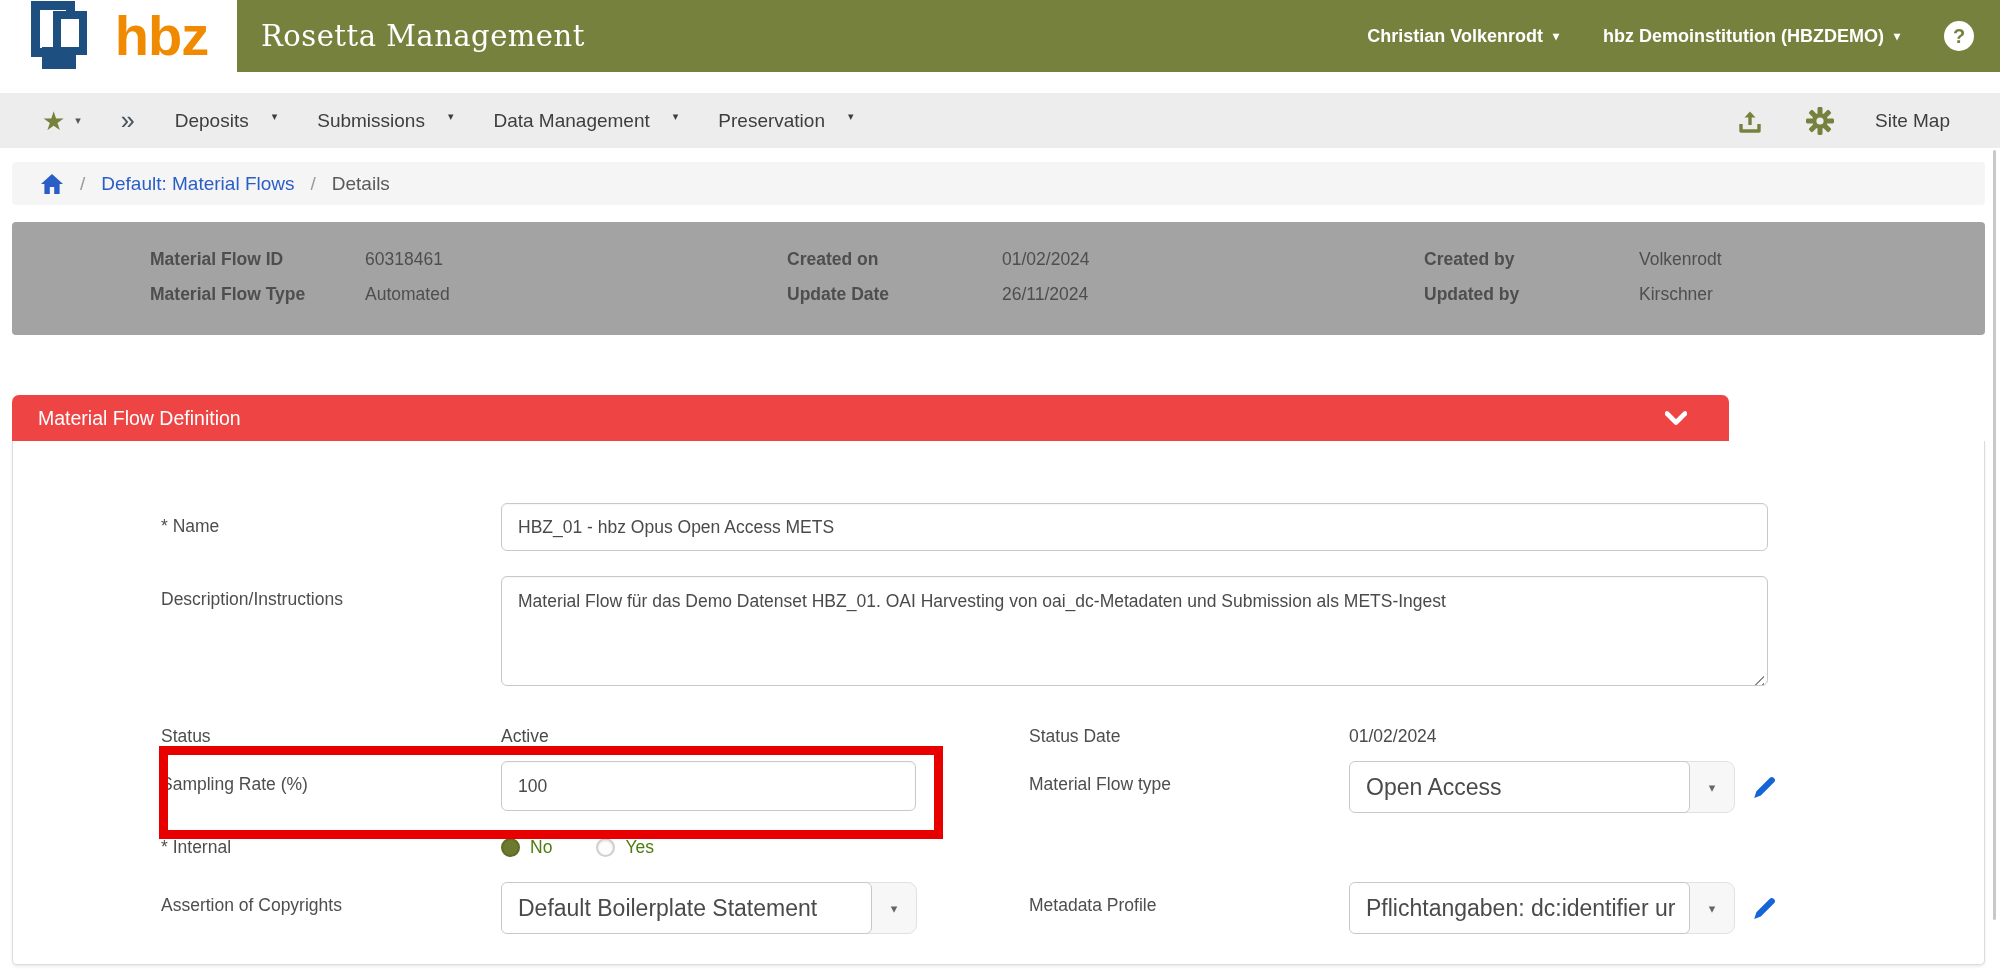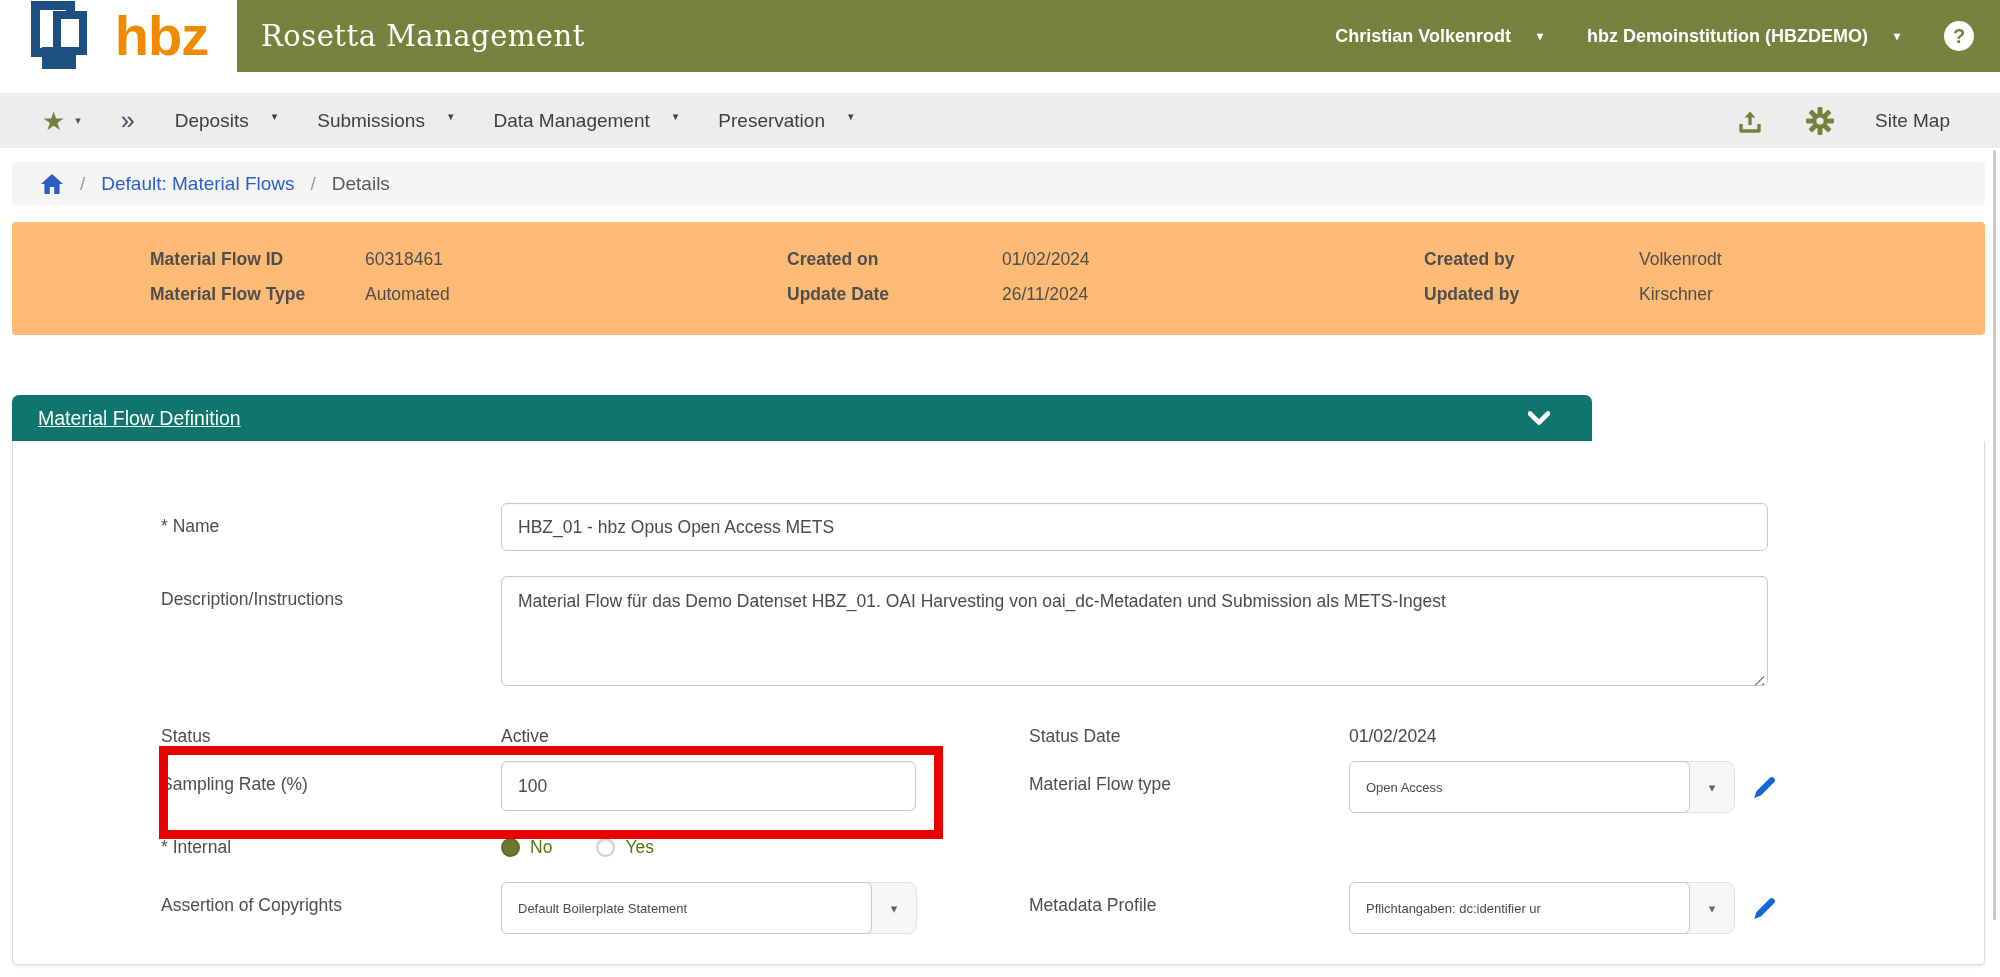--- a/index.html
+++ b/index.html
@@ -9,21 +9,21 @@
   
   .header{position:absolute;top:0;left:0;width:2000px;height:72px;background:#76813e;display:flex;align-items:center;}
   .logo-box{width:237px;height:93px;background:#fff;display:flex;align-items:center;justify-content:center;gap:14px;flex:none;}
   .logo-mark{position:relative;width:72px;height:74px;}
   .sq-a{position:absolute;left:2px;top:2px;width:44px;height:56px;border:9px solid #1d4f80;background:transparent;}
   .sq-b{position:absolute;left:24px;top:12px;width:34px;height:44px;border:8px solid #1d4f80;background:#fff;}
   .sq-c{position:absolute;left:13px;top:48px;width:34px;height:22px;background:#1d4f80;}
   .logo-word{font-size:56px;font-weight:800;color:#f08a00;letter-spacing:-1px;line-height:1;}
   .app-title{margin-left:24px;font-family:"DejaVu Serif", serif;font-size:29px;color:#fff;font-weight:500;letter-spacing:.5px;}
   .header-right{margin-left:auto;display:flex;align-items:center;gap:44px;padding-right:26px;}
-  .hdr-menu{display:flex;align-items:center;gap:26px;color:#fff;font-size:18px;font-weight:700;cursor:pointer;}
+  .hdr-menu{display:flex;align-items:center;gap:10px;color:#fff;font-size:18px;font-weight:700;cursor:pointer;}
   .hdr-caret{font-size:12px;line-height:1;}
   .help-btn{width:30px;height:30px;border-radius:50%;background:#fff;color:#76813e;font-weight:800;font-size:20px;display:flex;align-items:center;justify-content:center;cursor:pointer;}
 
   
   .navbar{position:absolute;top:93px;left:0;width:2000px;height:55px;background:#ededed;display:flex;align-items:center;}
   .nav-left{display:flex;align-items:center;gap:40px;padding-left:42px;}
   .fav-group{display:flex;align-items:center;gap:10px;cursor:pointer;}
   .star{color:#76813e;font-size:26px;line-height:1;}
   .small-caret{font-size:11px;color:#555;}
   .dbl-chev{font-size:25px;color:#46525f;cursor:pointer;line-height:1;}
@@ -33,49 +33,49 @@
   .nav-icon{width:30px;height:30px;display:flex;align-items:center;justify-content:center;cursor:pointer;}
   .sitemap{font-size:19px;color:#3e3e3e;cursor:pointer;}
 
   
   .breadcrumb{position:absolute;top:162px;left:12px;width:1973px;height:43px;background:#f5f5f5;border-radius:4px;display:flex;align-items:center;gap:16px;padding-left:28px;font-size:19px;}
   .crumb-sep{color:#9a9a9a;}
   .crumb-link{color:#2a5ec7;cursor:pointer;}
   .crumb-current{color:#5a5a5a;}
 
   
-  .summary{position:absolute;top:222px;left:12px;width:1973px;height:113px;background:#fdba74;border-radius:4px;padding:27px 0 0 138px;}
+  .summary{position:absolute;top:222px;left:12px;width:1973px;height:113px;background:#a3a3a3;border-radius:4px;padding:27px 0 0 138px;}
   .summary-grid{display:grid;grid-template-columns:637px 637px auto;row-gap:14px;}
   .s-cell{display:flex;font-size:17.5px;}
   .s-lbl{width:215px;font-weight:700;color:#4e4e4e;}
   .s-val{color:#4e4e4e;}
 
   
-  .section-bar{position:absolute;top:395px;left:12px;width:1580px;height:46px;background:#0f766e;border-radius:7px 7px 0 0;display:flex;align-items:center;color:#fff;cursor:pointer;text-decoration:underline;}
+  .section-bar{position:absolute;top:395px;left:12px;width:1717px;height:46px;background:#ef4444;border-radius:7px 7px 0 0;display:flex;align-items:center;color:#fff;cursor:pointer;}
   .section-title{padding-left:26px;font-size:19.5px;}
   .section-chevron{margin-left:auto;padding-right:42px;display:flex;align-items:center;}
 
   .panel{position:absolute;top:441px;left:12px;width:1973px;height:524px;background:#fff;border:1px solid #dcdcdc;border-top:none;border-radius:0 0 5px 5px;box-shadow:0 2px 3px rgba(0,0,0,.08);}
   .form{position:relative;padding:62px 0 0 148px;}
   .row{display:grid;grid-template-columns:340px 528px 320px 1fr;align-items:start;}
   .f-lbl{font-weight:400;color:#4e4e4e;font-size:17.5px;padding-top:13px;}
   .f-lbl.plain{padding-top:0;}
   .f-val{font-size:17.5px;color:#4a4a4a;}
 
   .text-input{height:48px;border:1px solid #c9c9c9;border-radius:6px;background:#fff;font-size:17.5px;color:#4a4a4a;padding:0 16px;font-family:inherit;outline:none;box-shadow:inset 0 1px 2px rgba(0,0,0,.04);}
   .w-name{width:1267px;}
   .w-samp{width:415px;height:50px;}
   .ta-wrap{position:relative;width:1267px;}
   textarea.text-input{width:1267px;height:110px;padding:12px 16px;resize:none;line-height:1.4;}
   .grip{position:absolute;right:4px;bottom:5px;width:15px;height:15px;pointer-events:none;
         background:repeating-linear-gradient(-45deg,#8a8a8a 0 1.5px,transparent 1.5px 5.5px);
         clip-path:polygon(100% 0,100% 100%,0 100%);}
 
   .combo{display:inline-flex;align-items:stretch;background:#f7f7f7;border:1px solid #e1e1e1;border-radius:9px;height:52px;cursor:pointer;}
-  .combo-value{background:#fff;border:1px solid #c9c9c9;border-radius:6px;margin:-1px 0 -1px -1px;padding:0 16px;display:flex;align-items:center;font-size:13px;color:#4a4a4a;white-space:nowrap;overflow:hidden;}
+  .combo-value{background:#fff;border:1px solid #c9c9c9;border-radius:6px;margin:-1px 0 -1px -1px;padding:0 16px;display:flex;align-items:center;font-size:23px;color:#4a4a4a;white-space:nowrap;overflow:hidden;}
   .cv-l{width:371px;}
   .cv-r{width:341px;}
   .combo-arrow{width:44px;display:flex;align-items:center;justify-content:center;color:#666;font-size:13px;}
   .field-with-edit{display:flex;align-items:center;gap:16px;}
   .edit-pencil{cursor:pointer;display:flex;align-items:center;}
 
   .radio-group{display:flex;align-items:center;gap:44px;padding-top:8px;}
   .radio-opt{display:flex;align-items:center;gap:10px;font-size:17.5px;color:#4d7c0f;cursor:pointer;}
   .radio{width:19px;height:19px;border-radius:50%;}
   .radio.on{background:#6b7a2e;border:2px solid #5e6c28;}

